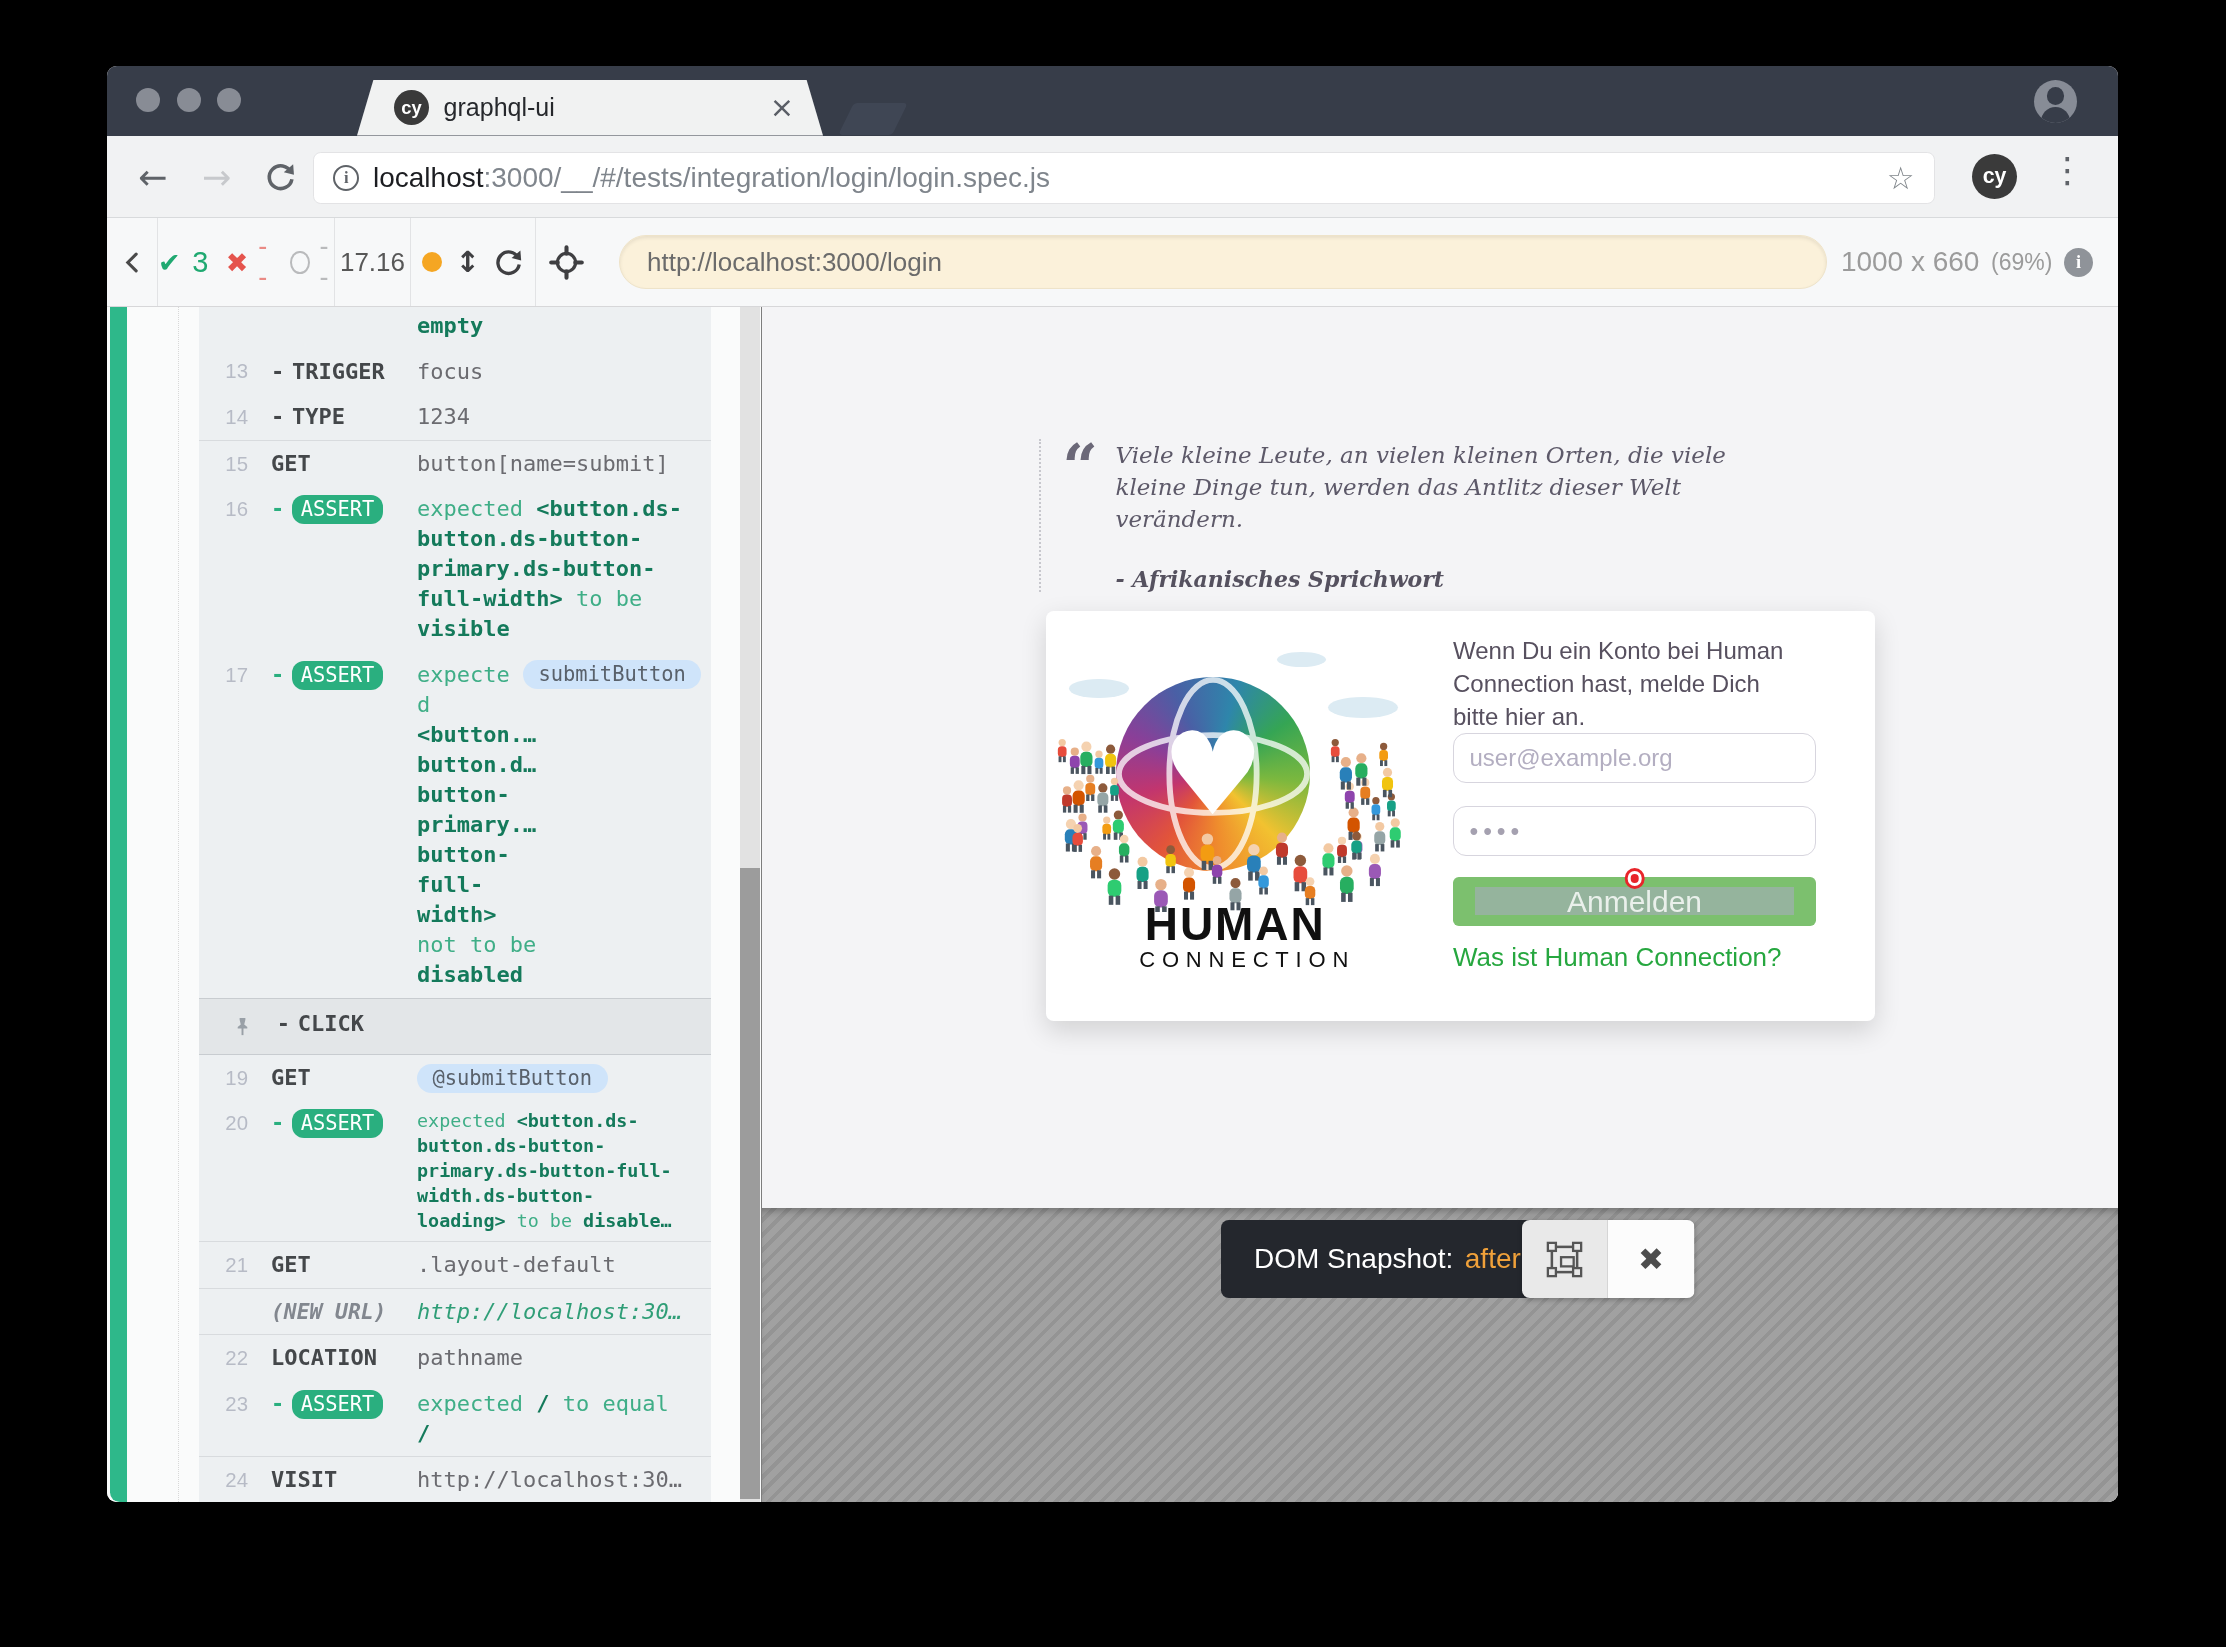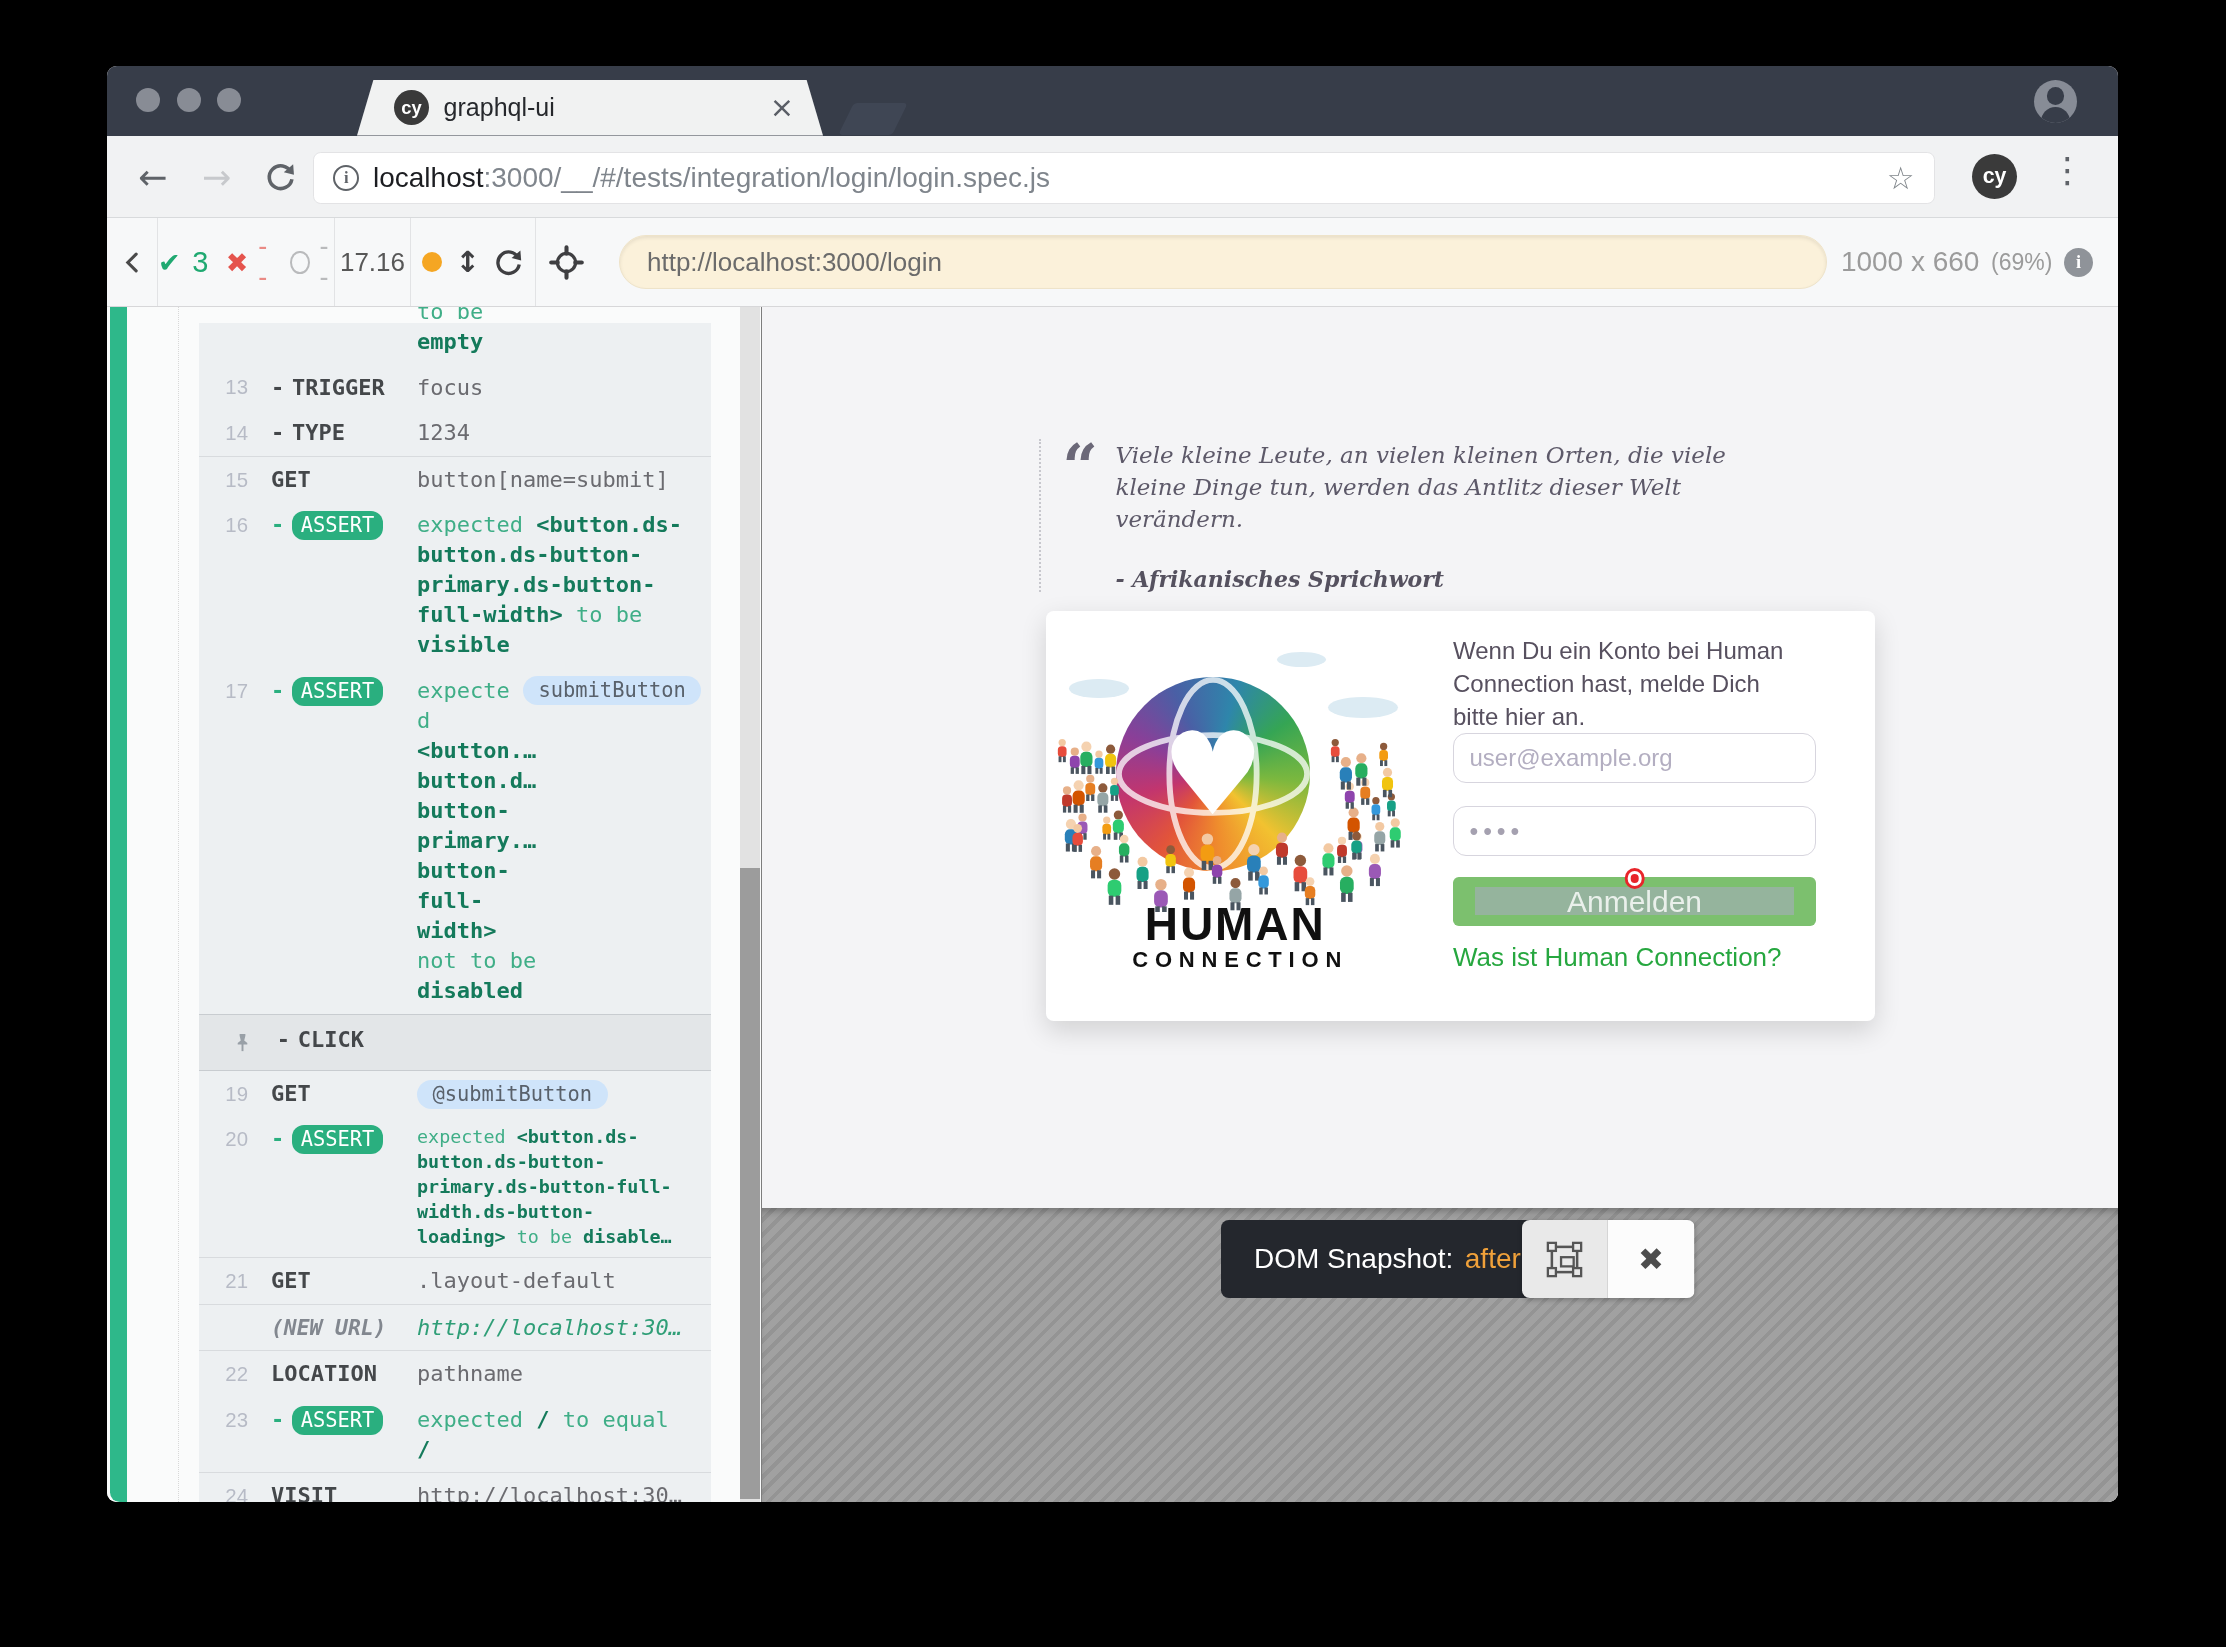--- a/index.html
+++ b/index.html
@@ -78,21 +78,21 @@
              font-size:18.4px; display:flex; align-items:center; justify-content:center; font-family:"Liberation Serif",serif;}
 
   
   .content { position:relative; height:1195px; display:flex; }
 
   
   .reporter { position:relative; width:654px; height:100%; background:#fafbfb; overflow:hidden; flex:none; }
   .greenbar { position:absolute; left:2.9px; top:0; bottom:0; width:17.5px; background:#2eb88a;
               border-bottom-left-radius:9.7px; }
   .indentline { position:absolute; left:71px; top:0; bottom:0; width:0; border-left:1.9px dotted #d8d8d8; }
-  .cmdlist { position:absolute; left:92px; top:16px; width:512px; }
+  .cmdlist { position:absolute; left:92px; top:0; width:512px; }
   .crow { background:#edf0f2; display:flex; align-items:flex-start; padding:7.8px 5.8px 7.8px 0; }
   .crow.sep { border-top:1px solid #d8dbde; }
   .crow.pinned { background:#e3e6e8; border-top:1px solid #c8ccd0; border-bottom:1px solid #c8ccd0; padding:10.7px 5.8px; }
   .cnum { width:49px; flex:none; text-align:right; color:#b7bbc6; font-size:20.4px; padding-top:3.9px; }
   .cmeth { width:146px; flex:none; margin-left:23px; font-family:"DejaVu Sans Mono",monospace;
            font-weight:bold; font-size:22px; color:#44474a; line-height:29px; white-space:nowrap; }
   .cmeth .nurl { font-style:italic; font-weight:bold; color:#82878f; font-size:21.3px; }
   .dashd { color:#44474a; margin-right:7.8px; }
   .dashg { color:#2aaf7f; margin-right:7.8px; }
   .badge { display:inline-block; background:#2aaf7f; color:#fff; font-family:"DejaVu Sans Mono",monospace;
@@ -133,22 +133,22 @@
   .globe { position:absolute; left:60px; top:27px; width:194px; height:194px; border-radius:50%;
            background:conic-gradient(from 215deg,#e2543a,#c2356e,#8a3f98,#4a5fa5,#2e86ab,#35a554,#7cb83e,#f2c230,#ef8c2d,#e2543a);
            z-index:1; }
   .globegrid { position:absolute; left:60px; top:27px; width:194px; height:194px; z-index:2; opacity:.75;}
   .heart { position:absolute; left:60px; top:27px; width:194px; height:194px; z-index:3;
            display:flex; align-items:center; justify-content:center;
            font-family:"DejaVu Sans",sans-serif; font-size:115px; color:#fff; line-height:1;}
   .crowdsvg { position:absolute; left:0; top:49px; width:359px; height:213px; z-index:4; }
   .logotext1 { position:absolute; left:0; top:247px; width:100%; text-align:center; z-index:5;
                font-size:46px; font-weight:800; letter-spacing:1.9px; color:#101010; }
-  .logotext2 { position:absolute; left:5px; top:297px; width:100%; text-align:center; z-index:5;
-               font-size:22px; font-weight:700; letter-spacing:6.8px; color:#101010; }
+  .logotext2 { position:absolute; left:12px; top:297px; width:100%; text-align:center; z-index:5;
+               font-size:22px; font-weight:400; letter-spacing:6.8px; color:#101010; }
 
   
   .formzone { position:absolute; left:407px; top:0; width:363px; height:100%; }
   .intro { position:absolute; top:23px; width:349px; font-size:24px; color:#57505f; line-height:33px; }
   .tinput { position:absolute; width:363px; height:50px; border:1.9px solid #d7d5de; border-radius:13px;
             background:#fff; padding:0 15.5px; font-size:24px; color:#555; outline:none; }
   .tinput::placeholder { color:#b3aec1; }
   .inp-email { top:122px; }
   .inp-pass { top:195px; font-size:25px; letter-spacing:4.9px; color:#a5a1b0; }
   .sbutton { position:absolute; top:266px; width:363px; height:49px; background:#7cc06e; border:none;

